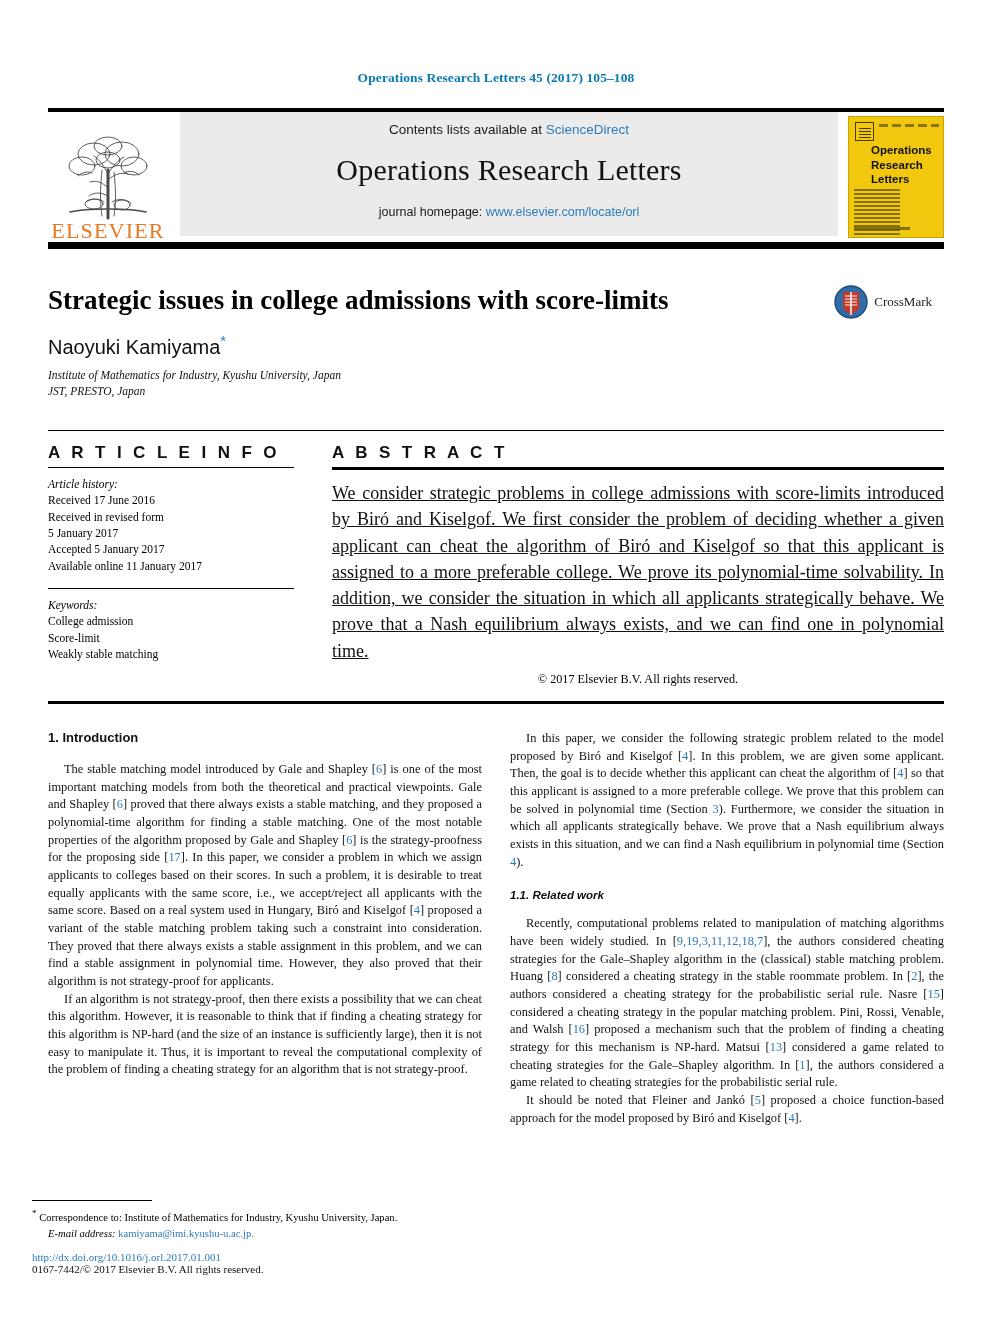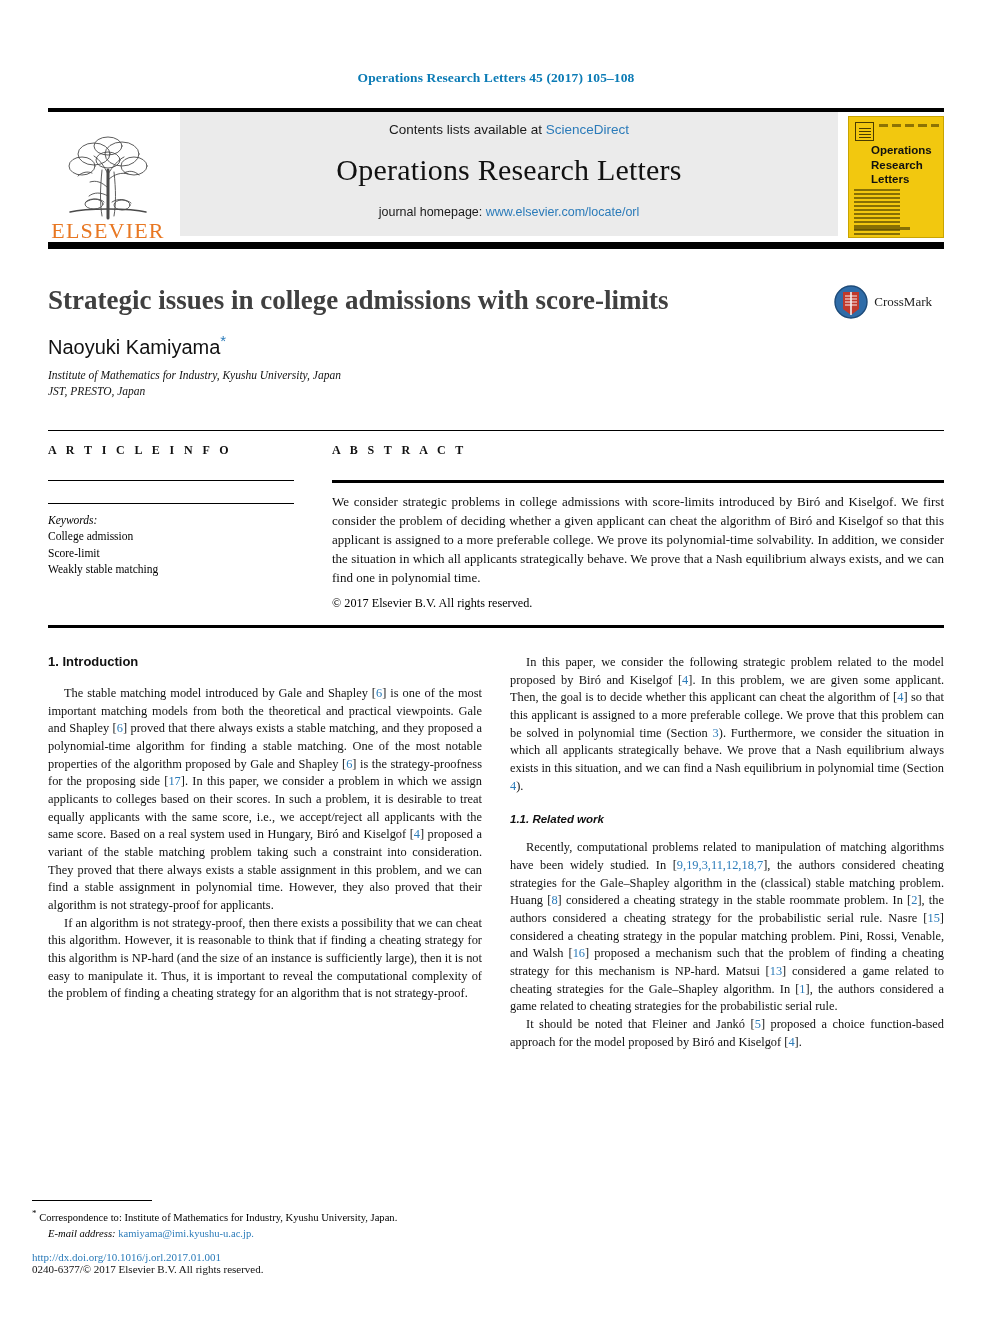--- a/index.html
+++ b/index.html
@@ -133,21 +133,21 @@
     margin: 0 48px;
     border-top: 7px solid #000;
   }
 
   
   .title-block { margin: 36px 48px 0 48px; position: relative; }
   .article-title {
     font-family: "Liberation Serif", serif;
     font-size: 27px;
     line-height: 1.15;
-    color: #404040;
+    color: #000000;
     margin: 0 0 16px 0;
     max-width: 760px;
   }
   .author {
     font-family: "Liberation Sans", sans-serif;
     font-size: 20px;
     color: #111;
     margin: 0 0 8px 0;
   }
   .author .star { color: #2b7bb9; font-size: 15px; vertical-align: super; }
@@ -173,43 +173,44 @@
     margin: 30px 48px 0 48px;
     border-top: 1px solid #000;
     padding-top: 12px;
     display: flex;
     gap: 38px;
   }
   .col-info { flex: 0 0 246px; }
   .col-abstract { flex: 1 1 auto; }
 
   .sec-label {
-    font-family: Liberation Serif, serif;
+    font-family: Liberation Sans, sans-serif;
     font-weight: bold;
-    font-size: 12px;
+    font-size: 17px;
     letter-spacing: 3.4px;
     color: #111;
-    margin-bottom: 22px;
+    margin-bottom: 4px;
   }
   .thin-rule { border-top: 1px solid #000; margin: 0 0 8px 0; }
   .thick-rule { border-top: 3px solid #000; margin: 0 0 10px 0; }
 
   .info-group { font-family: "Liberation Serif", serif; font-size: 11.5px; line-height: 1.42; }
   .info-group .heading { font-style: italic; }
   .info-block-gap { height: 14px; }
 
   .abstract-text {
     font-family: "Liberation Serif", serif;
-    font-size: 13px;
+    font-size: 18px;
     line-height: 1.46;
     text-align: justify;
     color: #111;
+    text-decoration: underline;
   }
   .copyright {
-    text-align: left;
+    text-align: center;
     font-family: "Liberation Serif", serif;
     font-size: 12.2px;
     margin-top: 8px;
   }
 
   .body-rule { margin: 14px 48px 0 48px; border-top: 3px solid #000; }
 
   
   .body-cols {
     margin: 26px 48px 0 48px;
@@ -363,20 +364,28 @@
     </div>
     <div class="affil">Institute of Mathematics for Industry, Kyushu University, Japan</div>
     <div class="affil">JST, PRESTO, Japan</div>
   </div>
 
   <div class="info-abstract">
 
     <div class="col-info">
       <div class="sec-label">A R T I C L E   I N F O</div>
       <div class="thin-rule"></div>
+      <div class="info-group">
+        <div class="heading">Article history:</div>
+        <div>Received 17 June 2016</div>
+        <div>Received in revised form</div>
+        <div>5 January 2017</div>
+        <div>Accepted 5 January 2017</div>
+        <div>Available online 11 January 2017</div>
+      </div>
       <div class="info-block-gap"></div>
       <div class="thin-rule"></div>
       <div class="info-group">
         <div class="heading">Keywords:</div>
         <div>College admission</div>
         <div>Score-limit</div>
         <div>Weakly stable matching</div>
       </div>
     </div>
 
@@ -410,16 +419,16 @@
     <div class="footnote-rule"></div>
     <div class="fn-line">
       <span class="star">*</span>
       <span>Correspondence to: Institute of Mathematics for Industry, Kyushu University, Japan.</span>
     </div>
     <div class="fn-email">
       <i>E-mail address:</i>
       <span class="mail">kamiyama@imi.kyushu-u.ac.jp.</span>
     </div>
     <div class="fn-doi">http://dx.doi.org/10.1016/j.orl.2017.01.001</div>
-    <div class="fn-issn">0240-6377/© 2017 Elsevier B.V. All rights reserved.</div>
+    <div class="fn-issn">0167-7442/© 2017 Elsevier B.V. All rights reserved.</div>
   </div>
 
 </div>
 
 </body></html>

